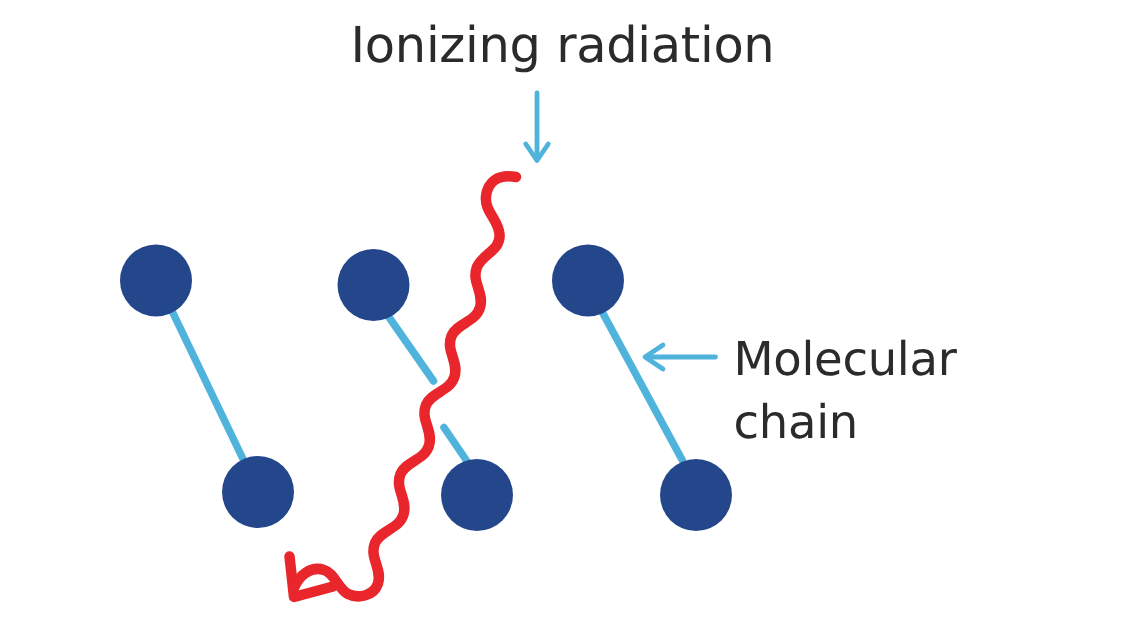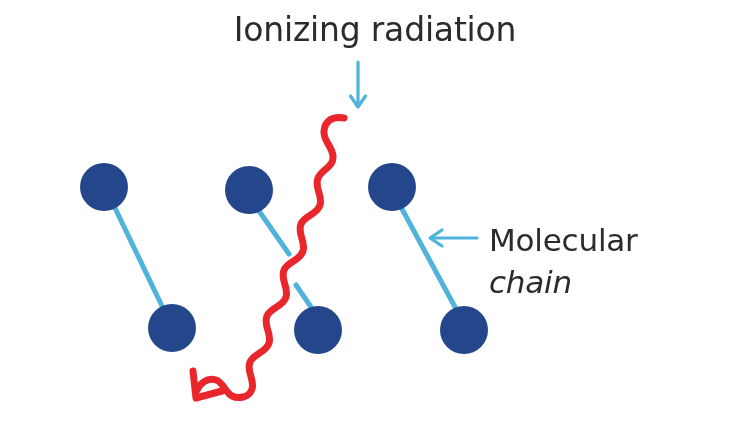--- a/index.html
+++ b/index.html
@@ -40,21 +40,21 @@
     font-size: 33px;
     line-height: 40px;
   }
   #chain-label {
     left: 489px;
     top: 196px;
     font-size: 31px;
     line-height: 42px;
     text-align: left;
   }
-  #chain-label .line2 { display: block; font-style: italic; }
+  #chain-label .line2 { display: block; }
 </style>
 </head>
 <body>
 
 <div id="stage" style="--bg: #ffffff; width: 750px; height: 422px;">
 
   <svg id="diagram" viewBox="0 0 750 422" xmlns="http://www.w3.org/2000/svg">
 
     <g>
       <line x1="115" y1="208" x2="162" y2="306" stroke="#4FB3DC" stroke-width="5" stroke-linecap="round"></line>

